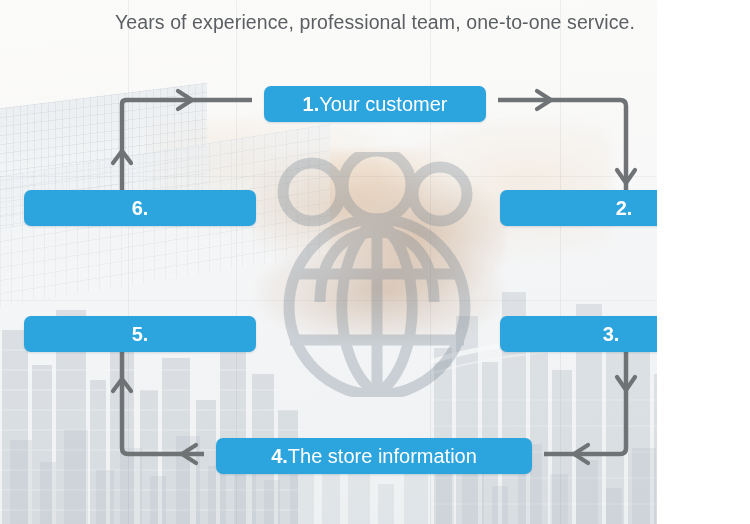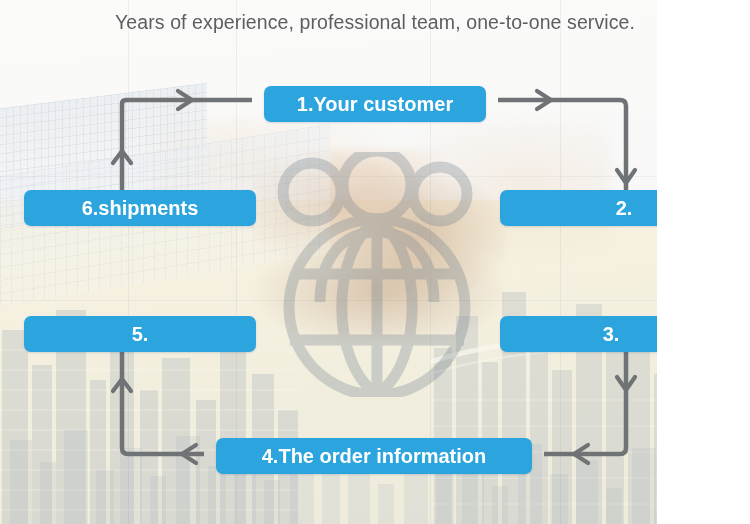--- a/index.html
+++ b/index.html
@@ -4,21 +4,21 @@
 <style>
   html,body{margin:0;padding:0;}
   body{
     width:750px;height:524px;
     font-family:"Liberation Sans",sans-serif;
     overflow:hidden;
   }
   .stage{
     position:relative;
     width:657px;height:524px;
-    background:#eab308;
+    background:#e5e5e5;
     overflow:hidden;
   }
 
   
   .bg{position:absolute;inset:0;overflow:hidden;}
 
   
   .bg-warm{
     position:absolute;left:0;top:0;width:750px;height:200px;
     background:linear-gradient(180deg,#fbf8f4 0%,#fdf6ee 45%,#f9f6f2 100%);
@@ -127,21 +127,21 @@
     background:#2ca4dd;
     color:#ffffff;
     display:flex;
     align-items:center;
     justify-content:center;
     font-size:20px;
     white-space:nowrap;
     box-shadow:0 1px 2px rgba(40,90,120,.18);
   }
   .pill .num{font-weight:bold;}
-  .pill .txt{font-weight:bold;text-align:right;}
+  .pill .txt{font-weight:normal;text-align:right;}
 
   #pill1{left:264px;top:86px;width:222px;}
   #pill2{left:500px;top:190px;width:248px;}
   #pill3{left:500px;top:316px;width:222px;}
   #pill4{left:216px;top:438px;width:316px;}
   #pill5{left:24px;top:316px;width:232px;}
   #pill6{left:24px;top:190px;width:232px;}
 </style>
 </head>
 <body>
@@ -316,25 +316,24 @@
   <div class="pill" id="pill2">
     <span class="num">2.</span>
   </div>
 
   <div class="pill" id="pill3">
     <span class="num">3.</span>
   </div>
 
   <div class="pill" id="pill4">
     <span class="num">4.</span>
-    <span class="txt">The order information</span>
+    <span class="txt">The store information</span>
   </div>
 
   <div class="pill" id="pill5">
     <span class="num">5.</span>
   </div>
 
   <div class="pill" id="pill6">
     <span class="num">6.</span>
-    <span class="txt">shipments</span>
   </div>
 
 </div>
 
 </body></html>

